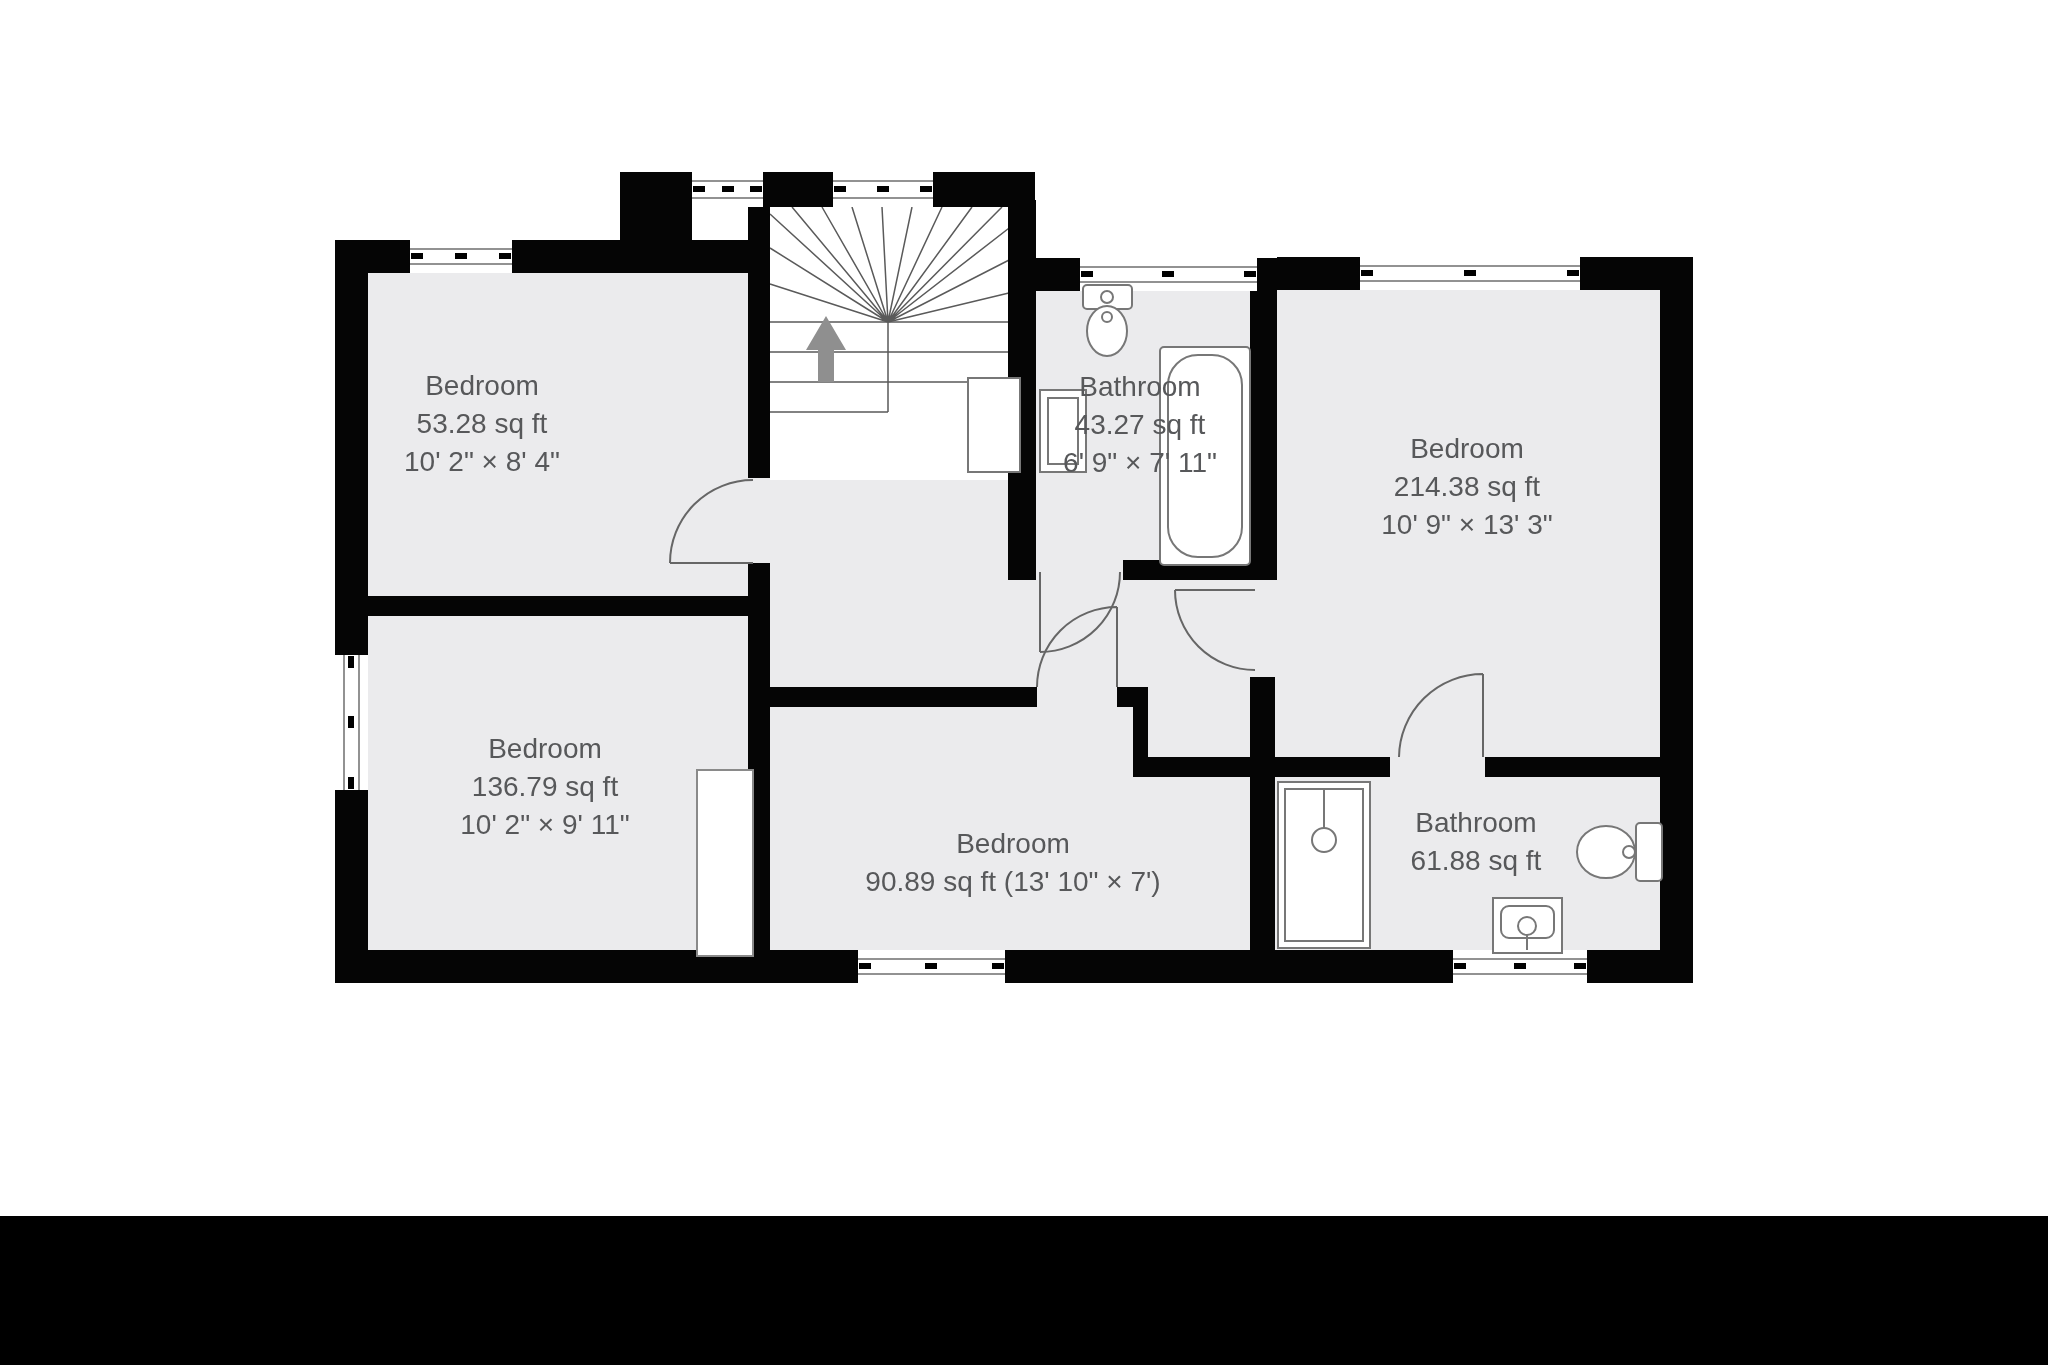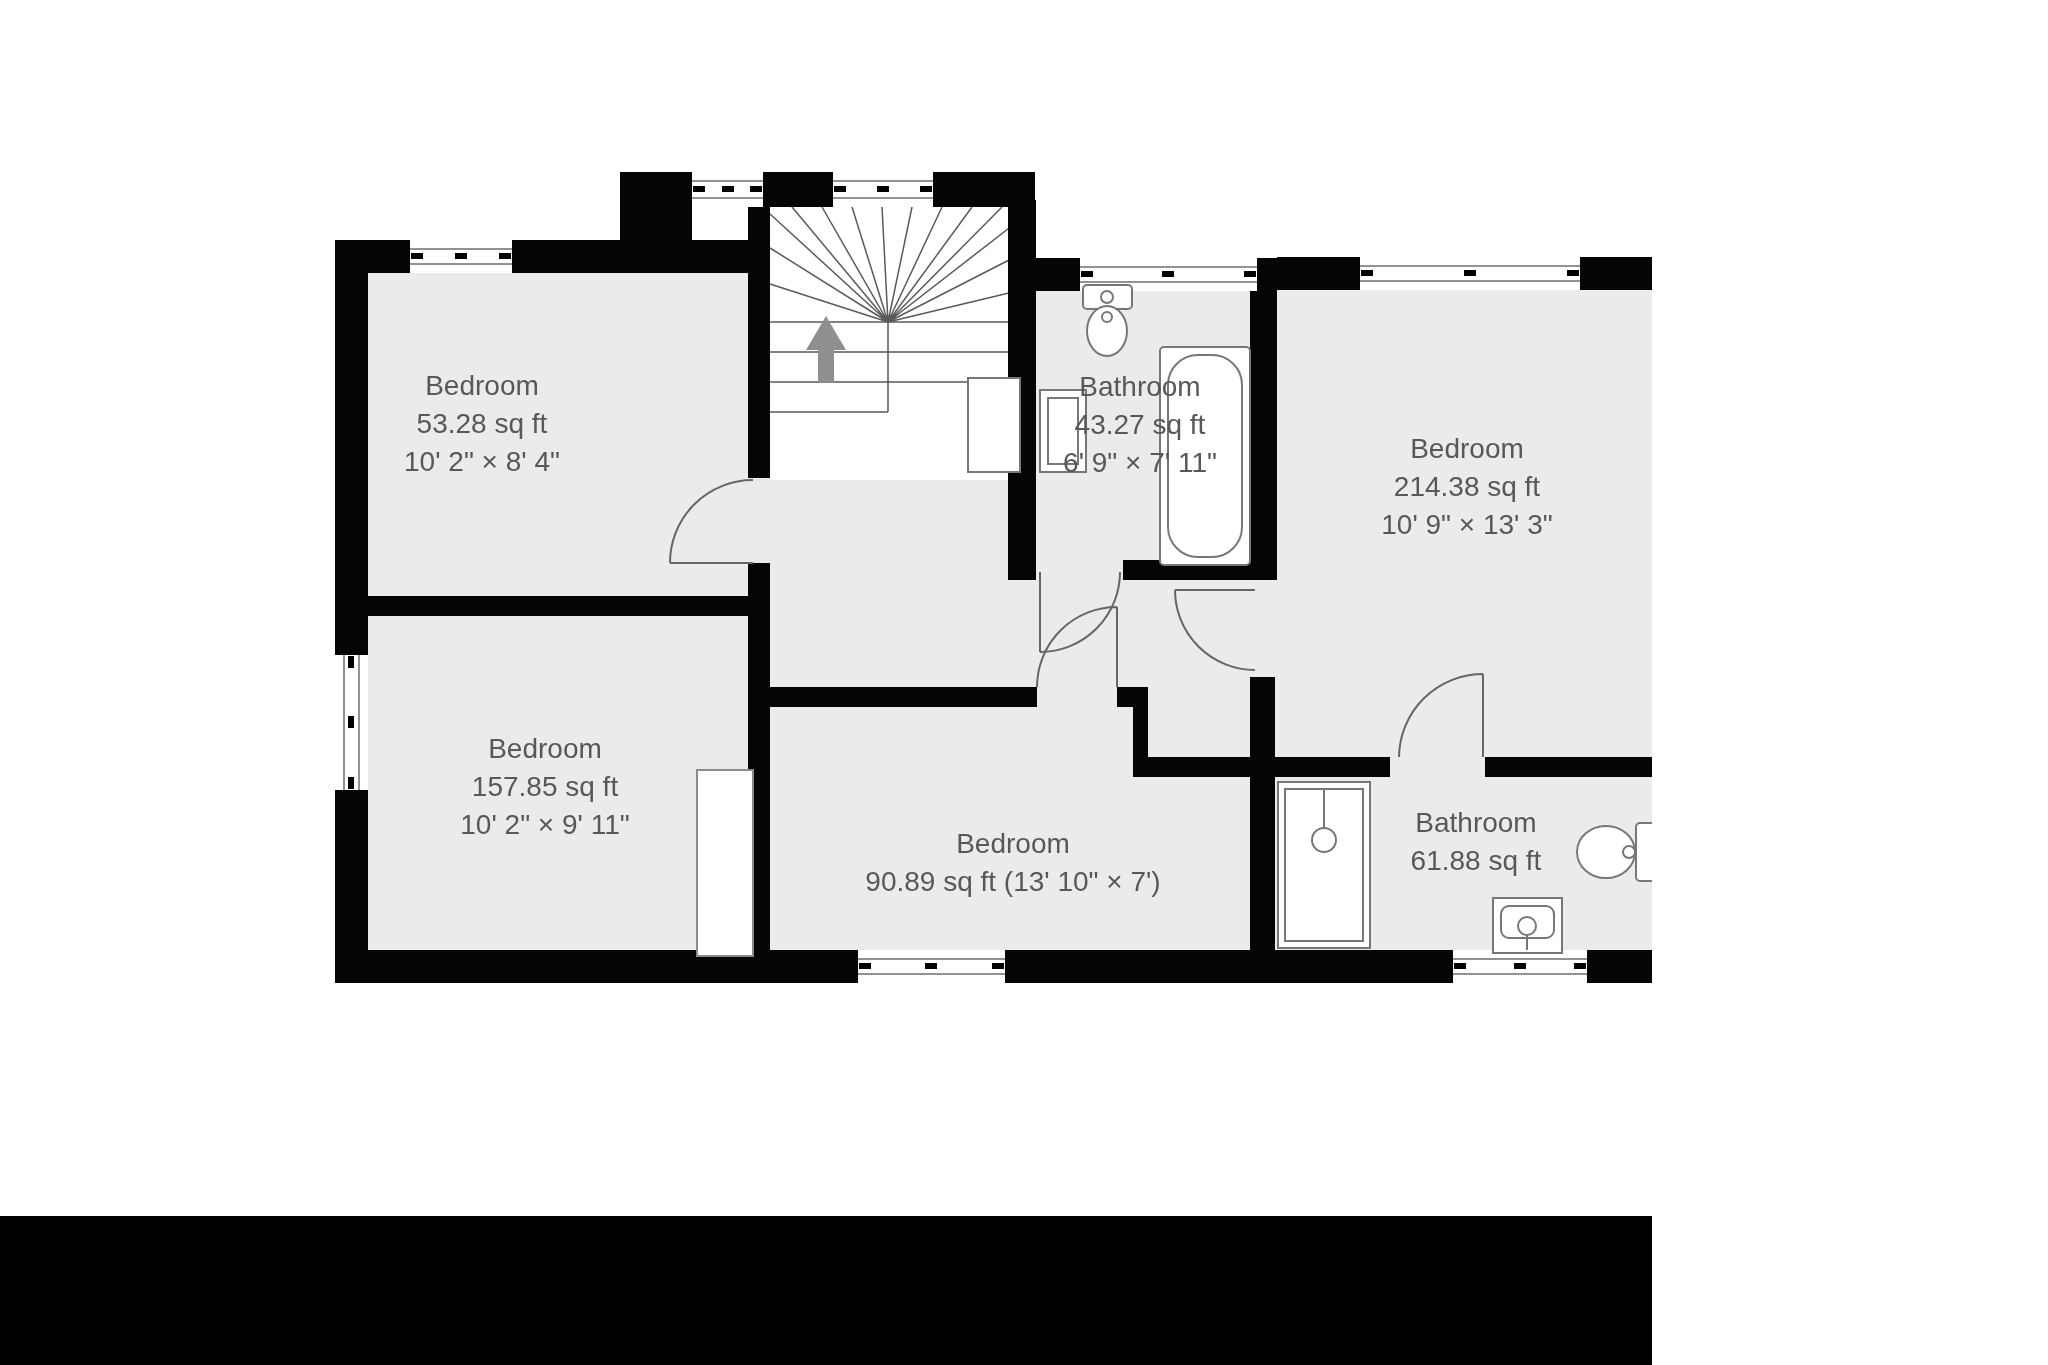--- a/index.html
+++ b/index.html
@@ -1,16 +1,16 @@
 <!DOCTYPE html>
 <html><head>
 <meta charset="utf-8">
 <style>
   html,body{margin:0;padding:0;background:#fff;}
-  .canvas{position:relative;width:1652px;height:1365px;background:#ffffff;
+  .canvas{position:relative;width:2048px;height:1365px;background:#ffffff;
           font-family:"Liberation Sans",sans-serif;overflow:hidden;}
   svg{position:absolute;left:0;top:0;}
   .room-label{position:absolute;transform:translate(-50%,-50%);text-align:center;
               color:#57585a;font-size:28px;line-height:38px;white-space:nowrap;}
   .footer{position:absolute;left:0;top:1216px;width:2048px;height:149px;background:#000;color:#fff;}
 </style>
 </head>
 <body>
 
 <div class="canvas">
@@ -190,21 +190,21 @@
     <div>43.27 sq ft</div>
     <div>6' 9" × 7' 11"</div>
   </div>
   <div class="room-label" style="left:1467px;top:487px;">
     <div>Bedroom</div>
     <div>214.38 sq ft</div>
     <div>10' 9" × 13' 3"</div>
   </div>
   <div class="room-label" style="left:545px;top:787px;">
     <div>Bedroom</div>
-    <div>157.85 sq ft</div>
+    <div>136.79 sq ft</div>
     <div>10' 2" × 9' 11"</div>
   </div>
   <div class="room-label" style="left:1013px;top:863px;">
     <div>Bedroom</div>
     <div>90.89 sq ft (13' 10" × 7')</div>
   </div>
   <div class="room-label" style="left:1476px;top:842px;">
     <div>Bathroom</div>
     <div>61.88 sq ft</div>
   </div>

